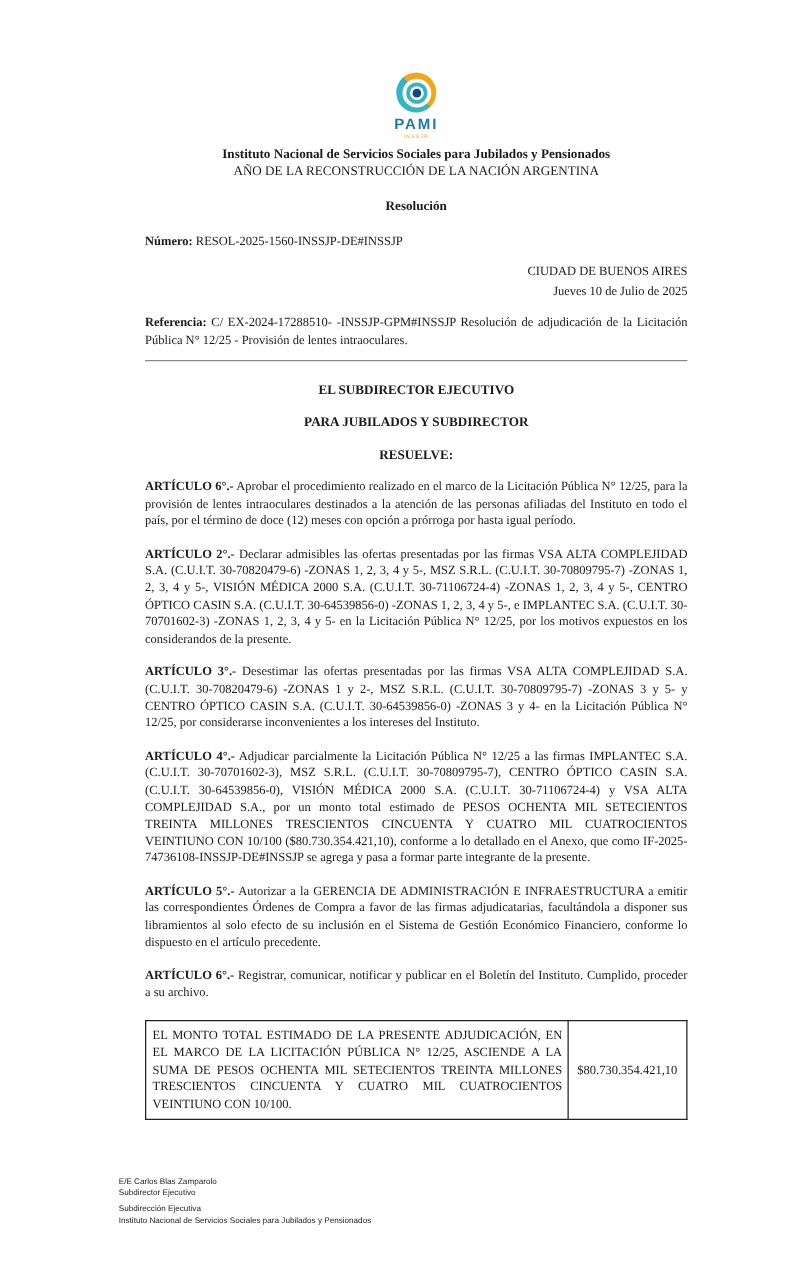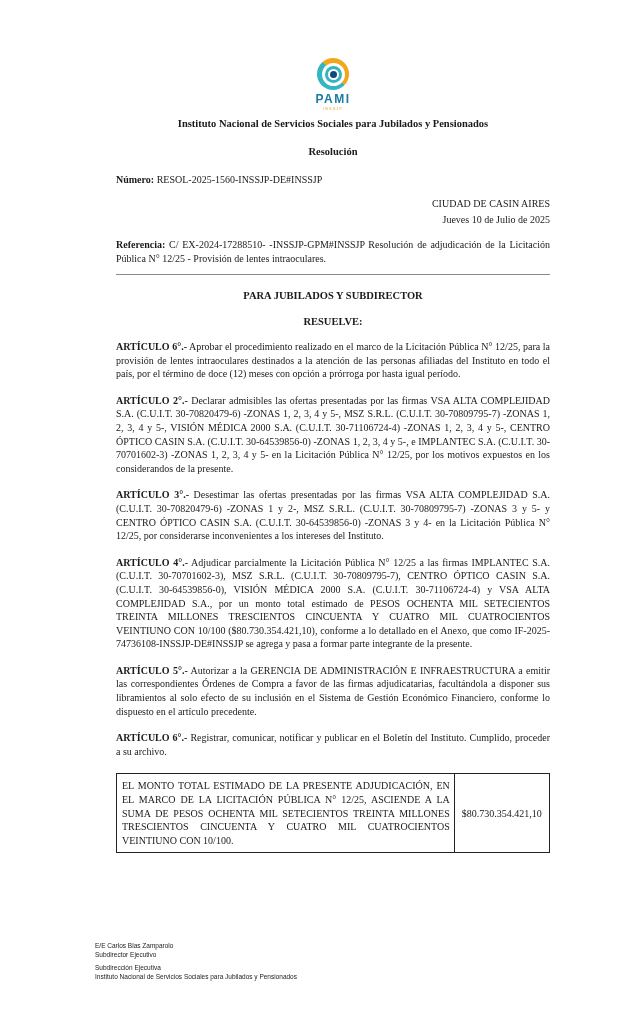--- a/index.html
+++ b/index.html
@@ -92,39 +92,41 @@
               <div class="logo-dot"></div>
             </div>
           </div>
         </div>
       </div>
       <div class="logo-word">PAMI</div>
       <div class="logo-sub">INSSJP</div>
     </div>
 
     <div class="org-title">Instituto Nacional de Servicios Sociales para Jubilados y Pensionados</div>
+    <div class="motto">AÑO DE LA RECONSTRUCCIÓN DE LA NACIÓN ARGENTINA</div>
     <div class="doc-type">Resolución</div>
 
     <div class="numero-row">
       <span class="lbl">Número:</span>
       <span>RESOL-2025-1560-INSSJP-DE#INSSJP</span>
     </div>
 
     <div class="city-date">
-      <div>CIUDAD DE CASIN AIRES</div>
+      <div>CIUDAD DE BUENOS AIRES</div>
       <div>Jueves 10 de Julio de 2025</div>
     </div>
 
     <div class="referencia">
       <span class="lbl">Referencia:</span>
       <span>C/ EX-2024-17288510- -INSSJP-GPM#INSSJP Resolución de adjudicación de la Licitación Pública N° 12/25 - Provisión de lentes intraoculares.</span>
     </div>
 
     <div class="divider"></div>
 
+    <div class="res-heading first">EL SUBDIRECTOR EJECUTIVO</div>
     <div class="res-heading">PARA JUBILADOS Y SUBDIRECTOR</div>
     <div class="res-heading">RESUELVE:</div>
 
     <p class="article">
       <span class="lbl">ARTÍCULO 6°.-</span><span> Aprobar el procedimiento realizado en el marco de la Licitación Pública N° 12/25, para la provisión de lentes intraoculares destinados a la atención de las personas afiliadas del Instituto en todo el país, por el término de doce (12) meses con opción a prórroga por hasta igual período.</span>
     </p>
     <p class="article">
       <span class="lbl">ARTÍCULO 2°.-</span><span> Declarar admisibles las ofertas presentadas por las firmas VSA ALTA COMPLEJIDAD S.A. (C.U.I.T. 30-70820479-6) -ZONAS 1, 2, 3, 4 y 5-, MSZ S.R.L. (C.U.I.T. 30-70809795-7) -ZONAS 1, 2, 3, 4 y 5-, VISIÓN MÉDICA 2000 S.A. (C.U.I.T. 30-71106724-4) -ZONAS 1, 2, 3, 4 y 5-, CENTRO ÓPTICO CASIN S.A. (C.U.I.T. 30-64539856-0) -ZONAS 1, 2, 3, 4 y 5-, e IMPLANTEC S.A. (C.U.I.T. 30-70701602-3) -ZONAS 1, 2, 3, 4 y 5- en la Licitación Pública N° 12/25, por los motivos expuestos en los considerandos de la presente.</span>
     </p>
     <p class="article">

